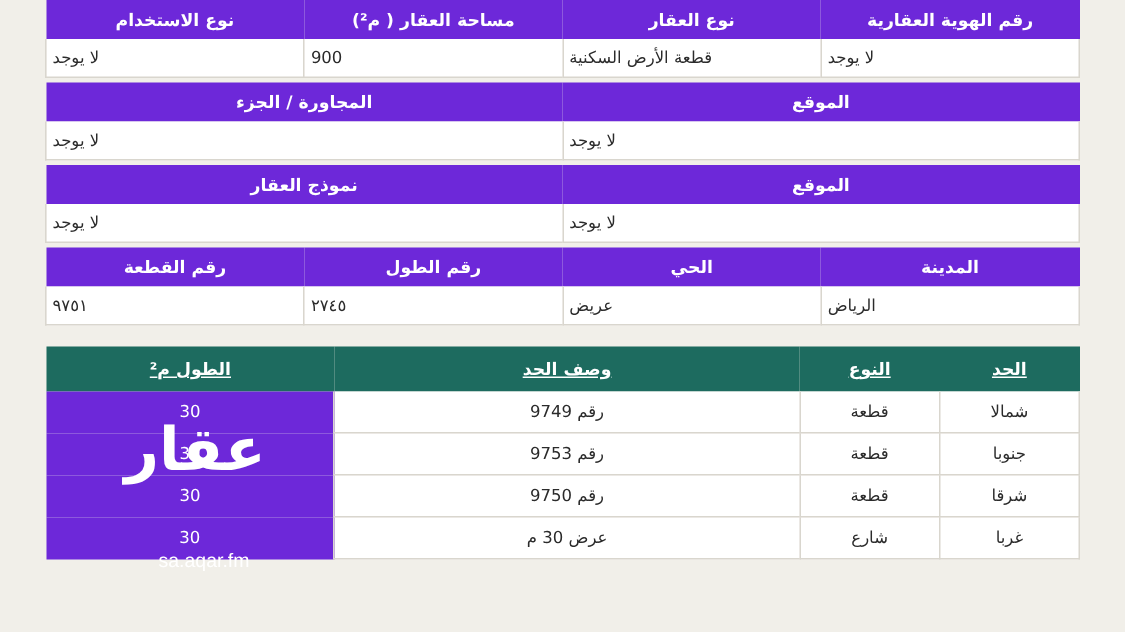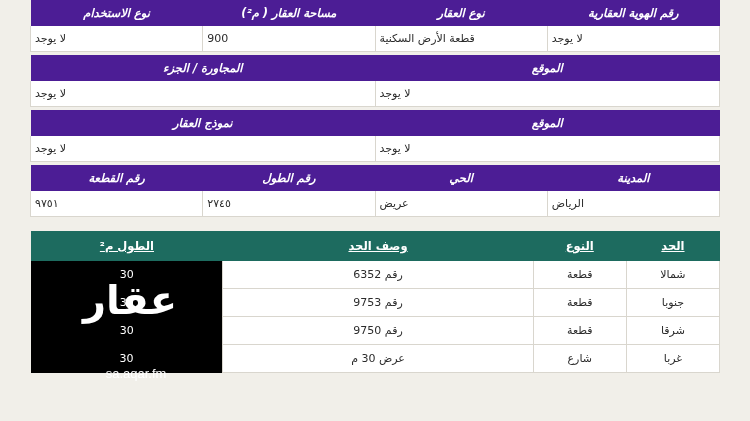--- a/index.html
+++ b/index.html
@@ -21,28 +21,27 @@
     background: #f1efe9;
     box-sizing: border-box;
     padding: 0 30px;
   }
   table {
     border-collapse: collapse;
     width: 100%;
     table-layout: fixed;
   }
   .hdr td, .hdr th {
-    background: #4c1d95;
+    background: #6d28d9;
     color: #ffffff;
     font-weight: bold;
     text-align: center;
     font-size: 11.5px;
     padding: 6px 4px;
     border: none;
-    font-style: italic;
   }
   .val td {
     background: #ffffff;
     color: #2b2b2b;
     text-align: left;
     font-size: 11px;
     padding: 6px 4px;
     border: 1px solid #d9d6ce;
     border-top: none;
   }
@@ -68,21 +67,21 @@
   .limits tbody td {
     background: #ffffff;
     color: #2b2b2b;
     font-size: 11px;
     text-align: center;
     padding: 7px 4px;
     border: 1px solid #d9d6ce;
     border-top: none;
   }
   .limits tbody td.len {
-    background: #000000;
+    background: #6d28d9;
     color: #ffffff;
     border: none;
     font-size: 11px;
   }
   
   .watermark {
     position: absolute;
     right: auto;
     left: 30px;
     top: 268px;
@@ -191,21 +190,21 @@
         <td style="width:13%">الحد</td>
         <td style="width:13%">النوع</td>
         <td style="width:46%">وصف الحد</td>
         <td style="width:28%">الطول م²</td>
       </tr>
     </thead>
     <tbody>
       <tr>
         <td>شمالا</td>
         <td>قطعة</td>
-        <td>رقم 6352</td>
+        <td>رقم 9749</td>
         <td class="len">30</td>
       </tr>
       <tr>
         <td>جنوبا</td>
         <td>قطعة</td>
         <td>رقم 9753</td>
         <td class="len">30</td>
       </tr>
       <tr>
         <td>شرقا</td>

